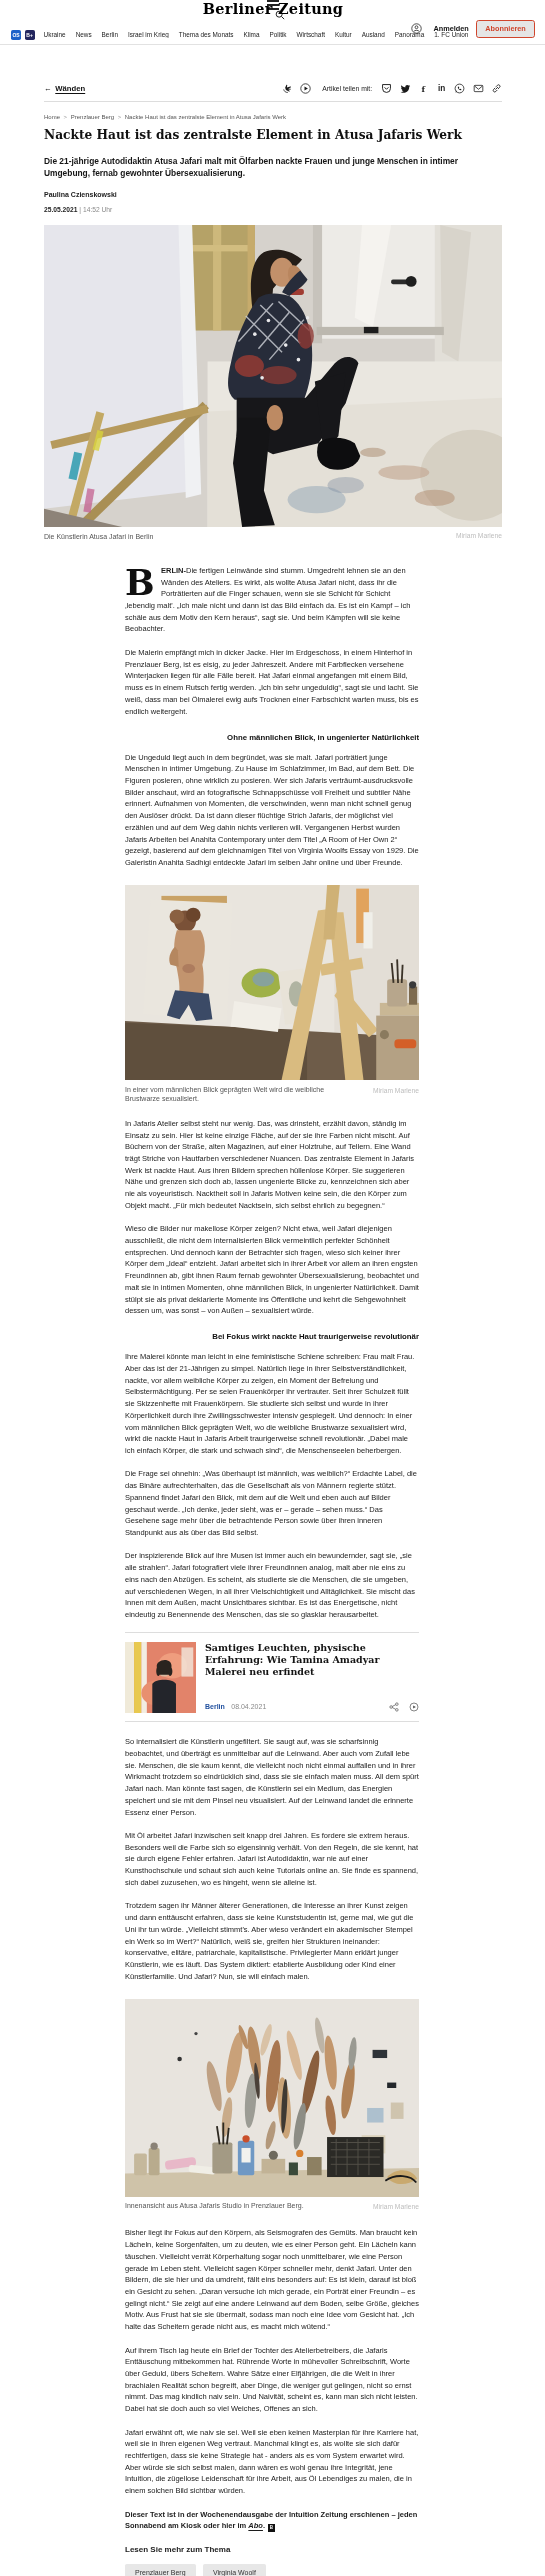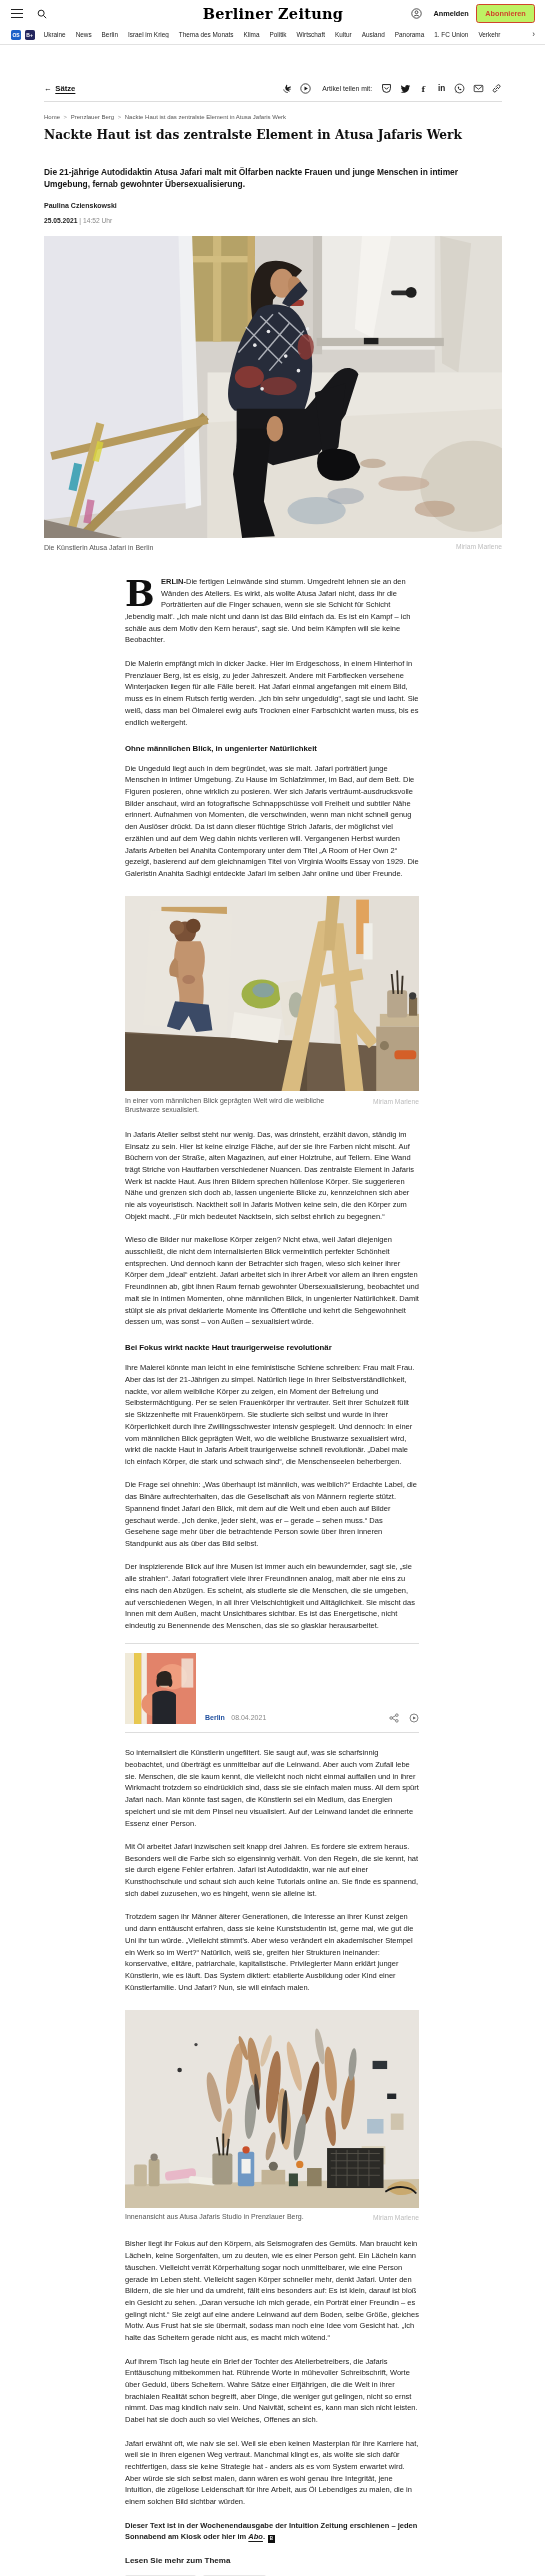--- a/index.html
+++ b/index.html
@@ -3,30 +3,30 @@
 <meta charset="utf-8">
 <style>
   * { margin:0; padding:0; box-sizing:border-box; }
   html,body { background:#fff; }
   body {
     width:546px; min-height:2576px; margin:0 auto;
     font-family:"Liberation Sans", sans-serif; color:#1a1a1a;
     -webkit-font-smoothing:antialiased;
   }
   
-  .site-header{ height:27px; display:flex; align-items:center; padding:0 11px; position:relative; background:#fff; }
+  .site-header{ height:27px; display:flex; align-items:center; padding:0 11px; position:relative; background:#fff;flex-direction:column; }
   .burger{ width:11.8px; display:flex; flex-direction:column; gap:2.7px; cursor:pointer; }
   .burger span{ height:1.5px; background:#222; display:block; }
   .hdr-search{ margin-left:14.5px; cursor:pointer; display:flex; }
   .brand{ position:absolute; left:50%; transform:translateX(-50%);
     font-family:"DejaVu Serif", serif; font-weight:bold; font-size:14.5px; letter-spacing:0.3px; color:#000; white-space:nowrap; }
   .hdr-right{ margin-left:auto; display:flex; align-items:center; gap:7.3px; }
   .login{ display:flex; align-items:center; gap:12px; font-size:7.3px; font-weight:bold; color:#111; cursor:pointer; }
   .subscribe-btn{ font-size:7.3px; font-weight:bold; color:#d0452c; border:0.9px solid #d0452c; border-radius:2.7px;
-    background:#bef264; padding:3.6px 8.2px; cursor:pointer; font-family:inherit; }
+    background:#e5e5e5; padding:3.6px 8.2px; cursor:pointer; font-family:inherit; }
   
   .nav-bar{ display:flex; align-items:center; padding:2.7px 11px 4.5px; border-bottom:0.9px solid #e2e2e2; }
   .nav-badges{ display:flex; gap:3.6px; margin-right:9px; }
   .nav-badge{ width:10px; height:10px; border-radius:1.8px; color:#fff; font-size:5px; font-weight:bold;
     display:flex; align-items:center; justify-content:center; cursor:pointer; }
   .nav-badge.b1{ background:#1d62c9; }
   .nav-badge.b2{ background:#23265e; }
   .nav-items{ flex:1; overflow:hidden; white-space:nowrap; display:flex; gap:10px; font-size:6.4px; color:#222; }
   .nav-items span{ cursor:pointer; }
   .nav-chevron{ font-size:8.2px; color:#333; margin-left:5.5px; cursor:pointer; line-height:1; }
@@ -37,38 +37,38 @@
   .toolbar-right{ display:flex; align-items:center; gap:7.3px; }
   .share-label{ font-size:6.8px; color:#222; margin:0 1.8px 0 3.6px; }
   .tool-icon{ width:11px; height:11px; display:flex; align-items:center; justify-content:center; cursor:pointer; }
   .glyph-icon{ font-size:8.2px; font-weight:bold; color:#1a1a1a; font-family:"Liberation Sans",sans-serif; }
   .toolbar-rule{ border:none; border-top:0.9px solid #ddd; margin:7.3px 44px 0; }
   
   .breadcrumb{ margin:11.8px 44px 0; font-size:6px; color:#555; display:flex; gap:3.6px; flex-wrap:nowrap; white-space:nowrap; overflow:hidden; }
   .breadcrumb .sep{ color:#999; }
   .breadcrumb span[data-interactable="true"]{ cursor:pointer; }
   .headline{ margin:8.2px 44px 0; font-family:"DejaVu Serif", serif; font-size:12.2px; font-weight:bold; color:#111; line-height:1.25; }
-  .lead{ margin:23px 44px 0; font-size:8.4px; font-weight:bold; line-height:1.42; color:#161616; }
+  .lead{ margin:12px 44px 0; font-size:8.4px; font-weight:bold; line-height:1.42; color:#161616; }
   .byline{ margin:11px 44px 0; font-size:7px; font-weight:bold; color:#222; }
   .dateline{ margin:8.2px 44px 0; font-size:6.7px; color:#222; }
   .dateline .d{ font-weight:bold; }
   .dateline .t{ color:#8a8a8a; }
   
   .hero-fig{ margin:12.7px 44px 0; }
   .hero-img{ width:458px; height:302px; display:block; }
   .fig-cap-row{ display:flex; justify-content:space-between; align-items:flex-start; margin-top:4.5px; }
   .fig-cap{ font-size:7px; color:#555; line-height:1.35; max-width:227px; }
   .fig-credit{ font-size:6.7px; color:#bdbdbd; }
   .body-fig{ margin:16.4px 0 14.5px; }
   .body-img{ width:294px; height:195px; display:block; }
   .body-img.tall{ height:198px; }
   
   .article-body{ width:294px; margin:23.6px 0 0 125px; font-size:7.5px; line-height:11.7px; color:#1c1c1c; }
   .article-body p{ margin-bottom:11.8px; }
-  .article-body h2{ font-size:7.8px; font-weight:bold; margin:14.5px 0 8.2px; color:#111; }
+  .article-body h2{ font-size:7.8px; font-weight:bold; margin:14.5px 0 8.2px; color:#111;text-align:right; }
   .dropcap{ float:left; font-family:"DejaVu Serif", serif; font-weight:bold; font-size:35px; line-height:30px;
     padding:2.7px 6.4px 0 0; color:#111; }
   .p1-bold{ font-weight:bold; }
   
   .related-card{ border-top:0.9px solid #ddd; border-bottom:0.9px solid #ddd; padding:8.2px 0; margin:3.6px 0 14.5px;
     display:flex; gap:9px; cursor:pointer; }
   .card-thumb{ width:71px; height:71px; flex:0 0 71px; display:block; }
   .card-right{ flex:1; display:flex; flex-direction:column; }
   .card-title{ font-family:"DejaVu Serif", serif; font-weight:bold; font-size:9.5px; line-height:1.3; color:#141414; }
   .card-meta{ margin-top:auto; display:flex; align-items:center; gap:6.4px; }
@@ -134,21 +134,21 @@
     <span data-interactable="true">Panorama</span>
     <span data-interactable="true">1. FC Union</span>
     <span data-interactable="true">Verkehr</span>
   </div>
   <div class="nav-chevron" data-interactable="true">›</div>
 </nav>
 
 <div class="toolbar" data-interactable="false">
   <div class="back-link" data-interactable="true">
     <span data-interactable="false">←</span>
-    <u data-interactable="false">Sätze</u>
+    <u data-interactable="false">Wänden</u>
   </div>
   <div class="toolbar-right">
     <div class="tool-icon" data-interactable="true">
       <svg width="11" height="11" viewBox="0 0 14 14">
           <path d="M4 6 L5.5 2.5 C5.8 1.8 6.8 2.1 6.7 2.9 L6.2 5.6 L10.6 4.4 C11.4 4.2 11.8 5.3 11 5.7 L8 7 L10.8 7.2 C11.6 7.3 11.5 8.4 10.7 8.4 L7.8 8.5 L9.6 9.9 C10.2 10.4 9.5 11.3 8.9 10.9 L5 8.8 Z" fill="#1a1a1a"></path>
           <path d="M2.2 8.2 C2.8 10.8 4.8 12.2 7.4 12 " fill="none" stroke="#1a1a1a" stroke-width="1"></path>
         </svg>
     </div>
     <div class="tool-icon" data-interactable="true">
       <svg width="11" height="11" viewBox="0 0 14 14">
@@ -367,20 +367,21 @@
         <rect x="18" width="6" height="78" fill="#f2ede2"></rect>
         <ellipse cx="52" cy="26" rx="16" ry="14" fill="#ef9d7e"></ellipse>
         <ellipse cx="36" cy="56" rx="18" ry="14" fill="#e8906f"></ellipse>
         <rect x="62" y="6" width="13" height="32" fill="#f3e8dd" opacity=".8"></rect>
         <path d="M30 78 L30 46 C34 40 52 40 56 46 L56 78 Z" fill="#23252b"></path>
         <circle cx="43" cy="31" r="7" fill="#d9b9a0"></circle>
         <path d="M35 28 C33 18 53 16 51 28 C54 34 50 40 48 36 L38 36 C36 40 33 34 35 28 Z" fill="#2a241f"></path>
       </svg>
     </div>
     <div class="card-right">
+      <div class="card-title" data-interactable="true">Samtiges Leuchten, physische Erfahrung: Wie Tamina Amadyar Malerei neu erfindet</div>
       <div class="card-meta">
         <span class="card-loc" data-interactable="true">Berlin</span>
         <span class="card-date" data-interactable="false">08.04.2021</span>
         <span class="card-icons">
           <span class="tool-icon" data-interactable="true">
             <svg width="10" height="10" viewBox="0 0 14 14">
                 <circle cx="11" cy="3" r="1.8" fill="none" stroke="#555" stroke-width="1"></circle>
                 <circle cx="3" cy="7" r="1.8" fill="none" stroke="#555" stroke-width="1"></circle>
                 <circle cx="11" cy="11" r="1.8" fill="none" stroke="#555" stroke-width="1"></circle>
                 <line x1="4.6" y1="6.2" x2="9.4" y2="3.8" stroke="#555" stroke-width="1"></line>

